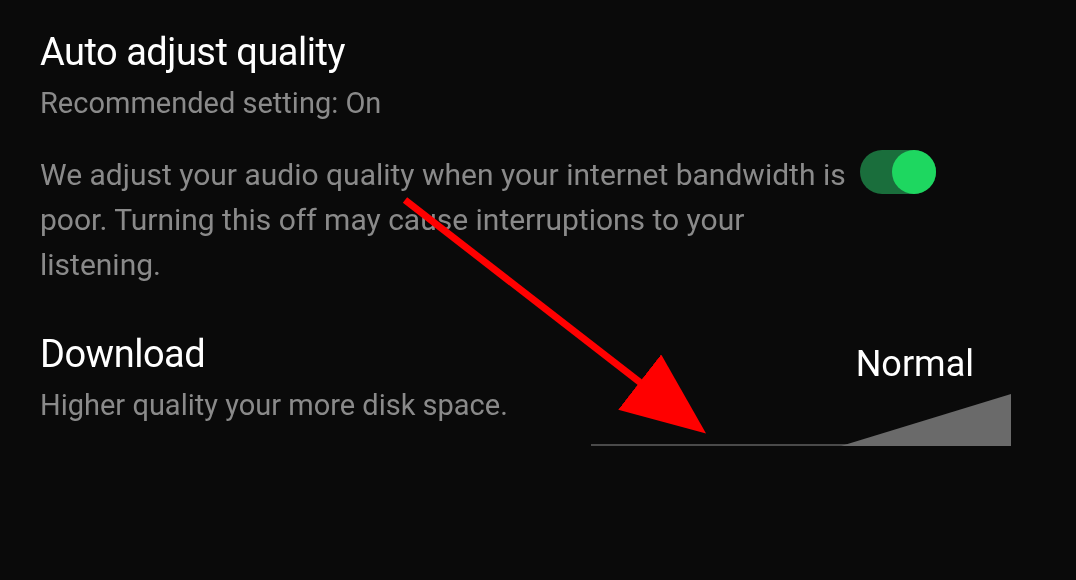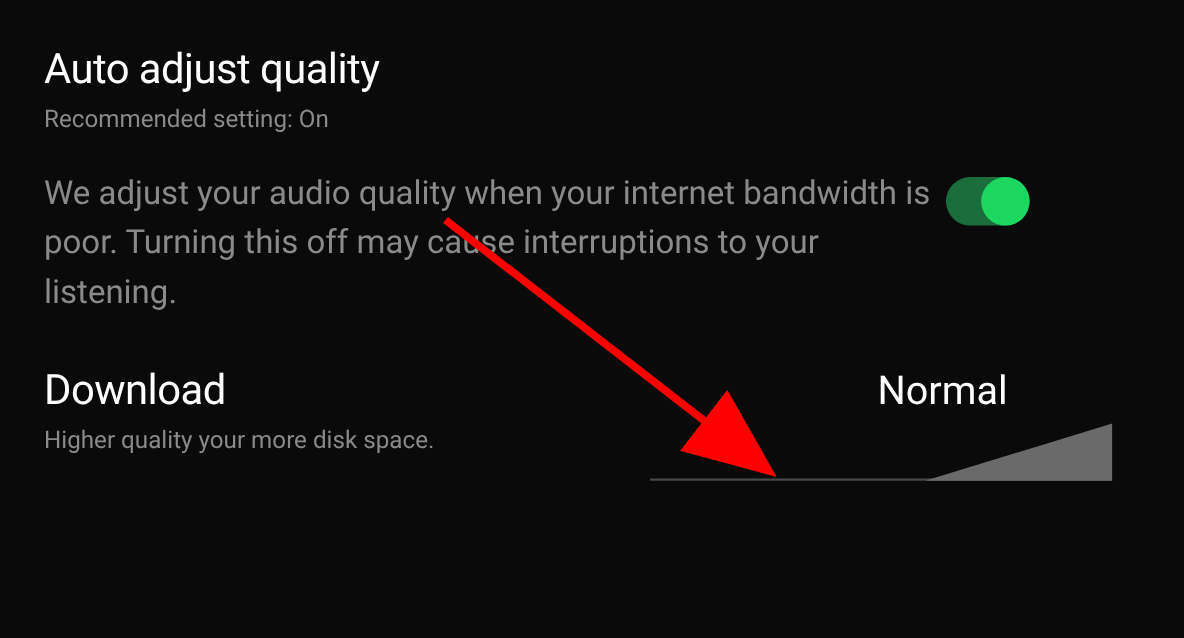--- a/index.html
+++ b/index.html
@@ -17,36 +17,35 @@
       position: relative;
     }
     .setting-block {
       margin-bottom: 45px;
       width: 100%;
     }
     .setting-header-row {
       display: flex;
       align-items: flex-start;
       width: 100%;
-      margin-top: 11px;
     }
     .setting-text {
       flex: 1;
       max-width: 820px;
     }
     .setting-title {
       color: #ffffff;
       font-size: 38px;
       font-weight: 400;
       margin-bottom: 8px;
       letter-spacing: -0.5px;
     }
     .setting-subtitle {
       color: #8a8a8a;
-      font-size: 22px;
+      font-size: 29px;
       font-weight: 400;
       line-height: 1.45;
     }
     .setting-description {
       color: #8a8a8a;
       font-size: 30px;
       font-weight: 400;
       line-height: 1.5;
       margin-top: 28px;
       max-width: 820px;
@@ -87,21 +86,21 @@
       right: 25px;
       bottom: -20px;
       text-align: right;
     }
     .download-value {
       color: #ffffff;
       font-size: 36px;
       font-weight: 400;
       display: block;
       margin-bottom: 6px;
-      margin-right: 95px;
+      margin-right: 37px;
     }
     .slider-indicator {
       width: 420px;
       height: 55px;
       position: relative;
       display: block;
     }
     .slider-track {
       position: absolute;
       bottom: 0;

